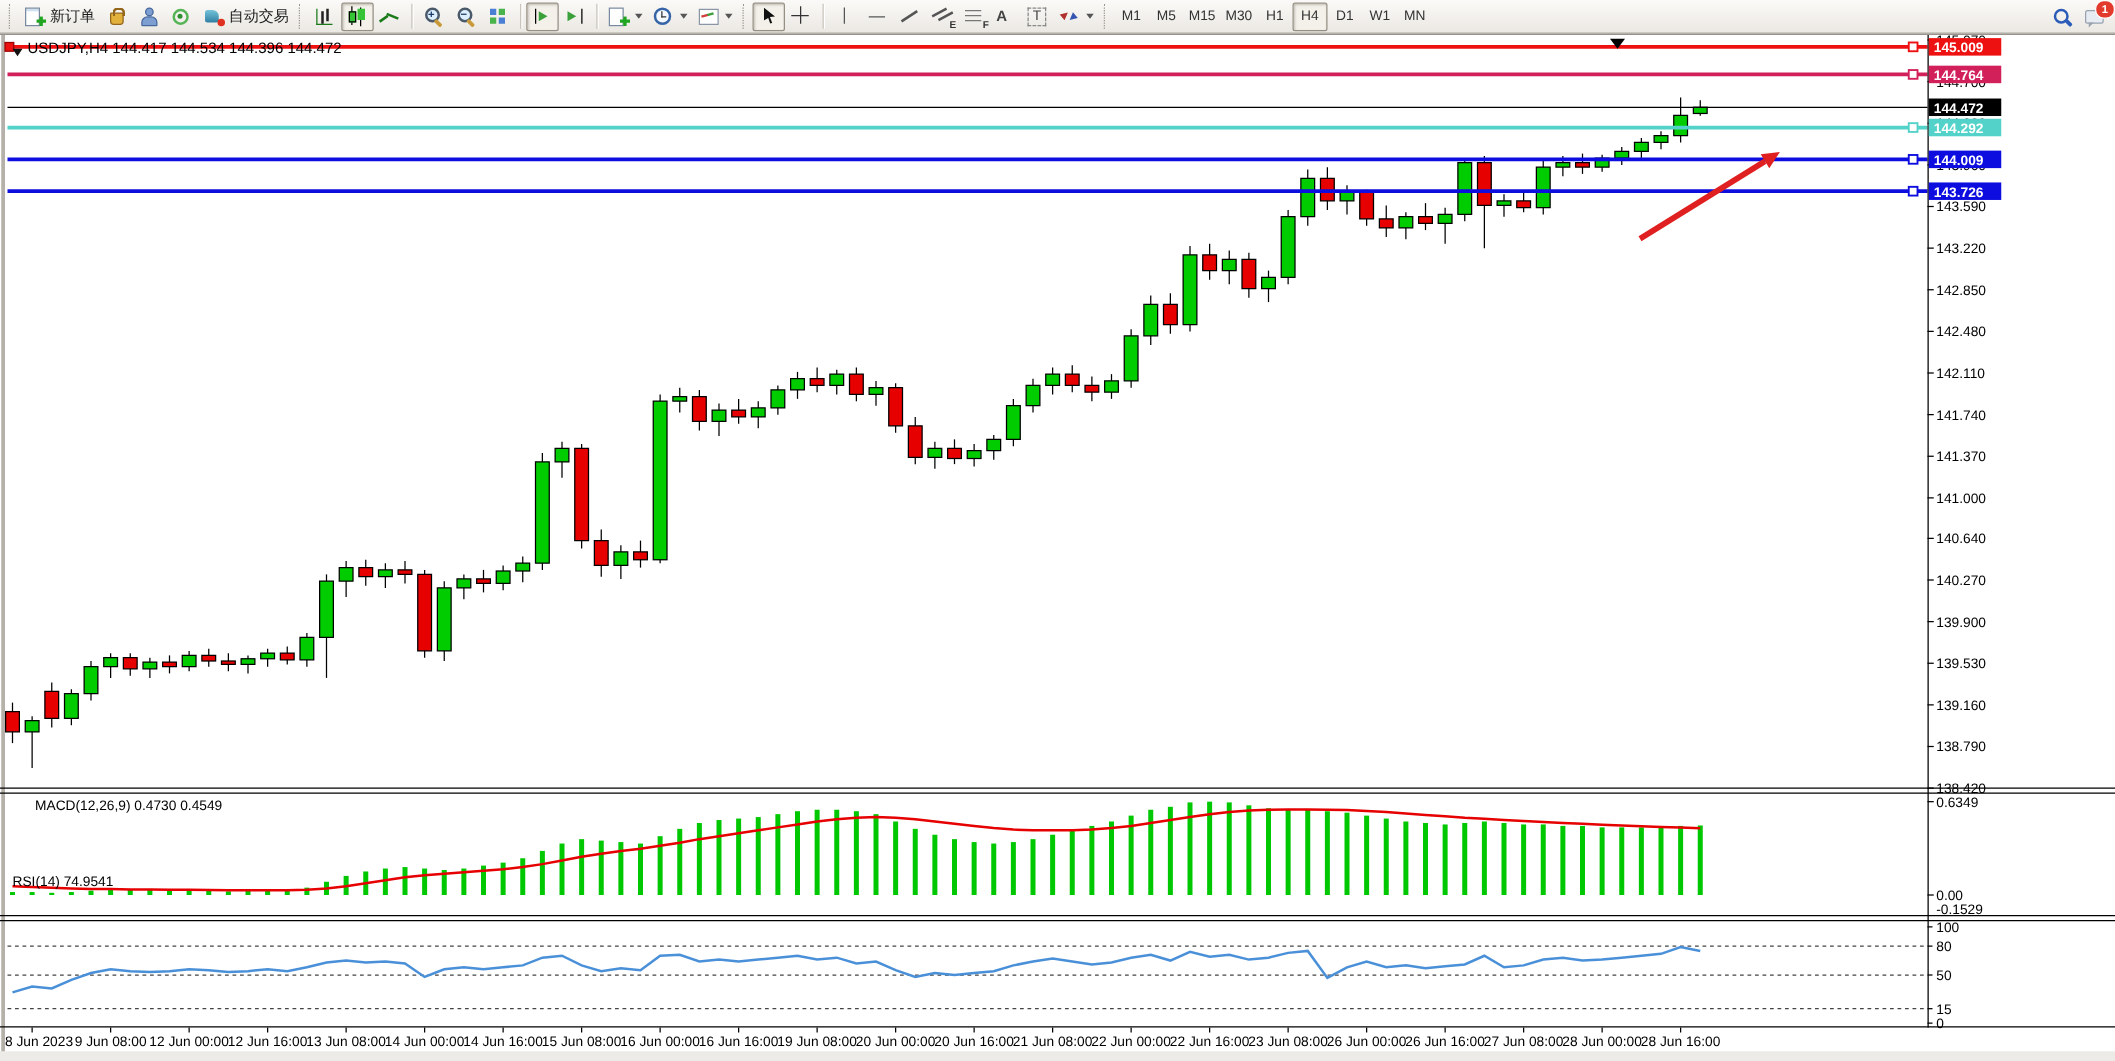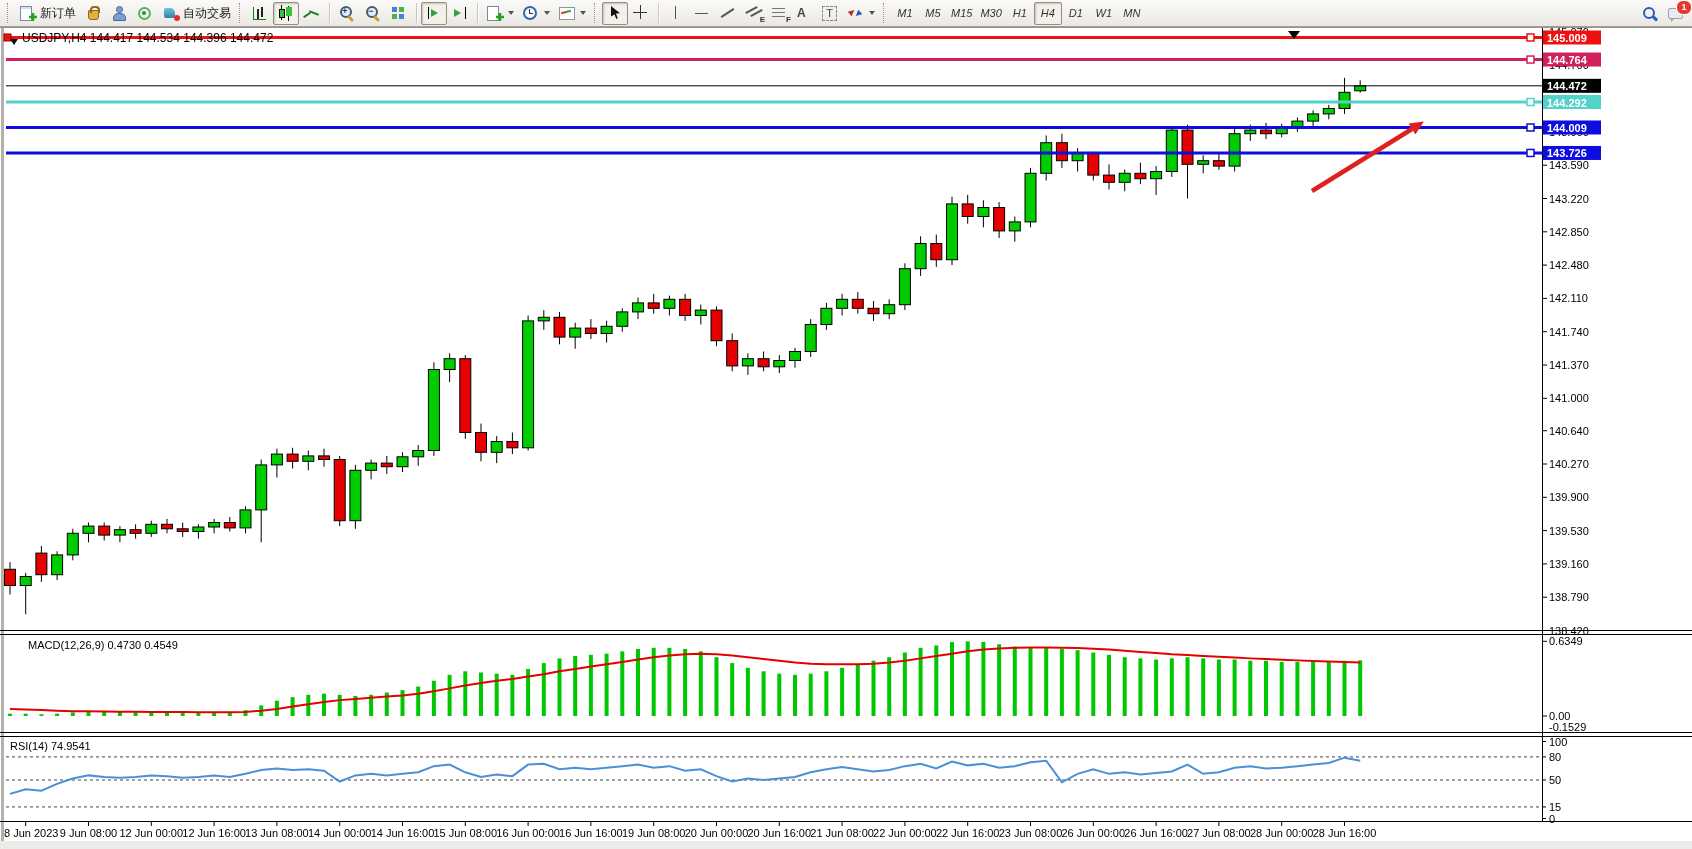--- a/index.html
+++ b/index.html
@@ -9,21 +9,21 @@
   .toolbar{position:absolute;top:0;left:0;width:1692px;height:27px;z-index:10;
     background:linear-gradient(#fbfaf8,#ebe8e3);border-bottom:1px solid #a39e96;
     display:flex;align-items:center;padding:0 3px;box-sizing:border-box;}
   .grip{width:3px;height:20px;margin:0 4px;border-left:1px dotted #9a958d;}
   .sep{width:1px;height:20px;background:#c9c5be;margin:0 4px;box-shadow:1px 0 0 #fff;}
   .spacer{flex:1;}
   .tbtn{height:23px;min-width:25px;padding:0 3px;display:flex;align-items:center;gap:3px;
     background:transparent;border:1px solid transparent;border-radius:2px;
     font:12px "Liberation Sans",sans-serif;color:#1a1a1a;cursor:default;}
   .tbtn.active{background:#f4f1ea;border-color:#968f83;box-shadow:inset 1px 1px 2px rgba(0,0,0,.2);}
-  .tf{min-width:28px;justify-content:center;font-size:11px;color:#333;font-style:italic;}
+  .tf{min-width:28px;justify-content:center;font-size:11px;color:#333;}
   .caret{width:0;height:0;border-left:3px solid transparent;border-right:3px solid transparent;border-top:4px solid #555;margin-left:1px;}
 
   .ic{position:relative;width:18px;height:16px;flex:none;display:inline-block;}
   .ic::before,.ic::after{content:'';position:absolute;}
   .ic-neworder::before{left:1px;top:1px;width:10px;height:13px;background:#fff;border:1px solid #7a8aa0;box-shadow:inset 0 2px 0 #cfe0f0;}
   .ic-neworder::after{right:0;bottom:0;width:8px;height:8px;background:#1fa51f;
     clip-path:polygon(33% 0,66% 0,66% 33%,100% 33%,100% 66%,66% 66%,66% 100%,33% 100%,33% 66%,0 66%,0 33%,33% 33%);}
   .ic-bucket::before{left:4px;top:5px;width:9px;height:8px;background:#e2b13c;border:1px solid #93661c;border-radius:1px 1px 3px 3px;}
   .ic-bucket::after{left:6px;top:1px;width:6px;height:5px;border:2px solid #93661c;border-bottom:none;border-radius:4px 4px 0 0;}
   .ic-profile::before{left:6px;top:1px;width:5px;height:5px;border-radius:50%;background:#7d9ed1;border:1px solid #46689e;}
@@ -617,15 +617,15 @@
         <line x1="1344.5" y1="822" x2="1344.5" y2="826" stroke="#000000"></line>
         <text x="1344.5" y="837" class="ax" text-anchor="middle">28 Jun 16:00</text>
       </g>
     </svg>
 
   <div class="ov title-row" style="left:10px;top:31px">
     <span class="sym-caret"></span>
     <span class="title">USDJPY,H4 144.417 144.534 144.396 144.472</span>
   </div>
   <div class="ov ind-label" style="left:28px;top:639px">MACD(12,26,9) 0.4730 0.4549</div>
-  <div class="ov ind-label" style="left:10px;top:740px">RSI(14) 74.9541</div>
+  <div class="ov ind-label" style="left:10px;top:700px">RSI(14) 74.9541</div>
 
 </div>
 
 </body></html>

